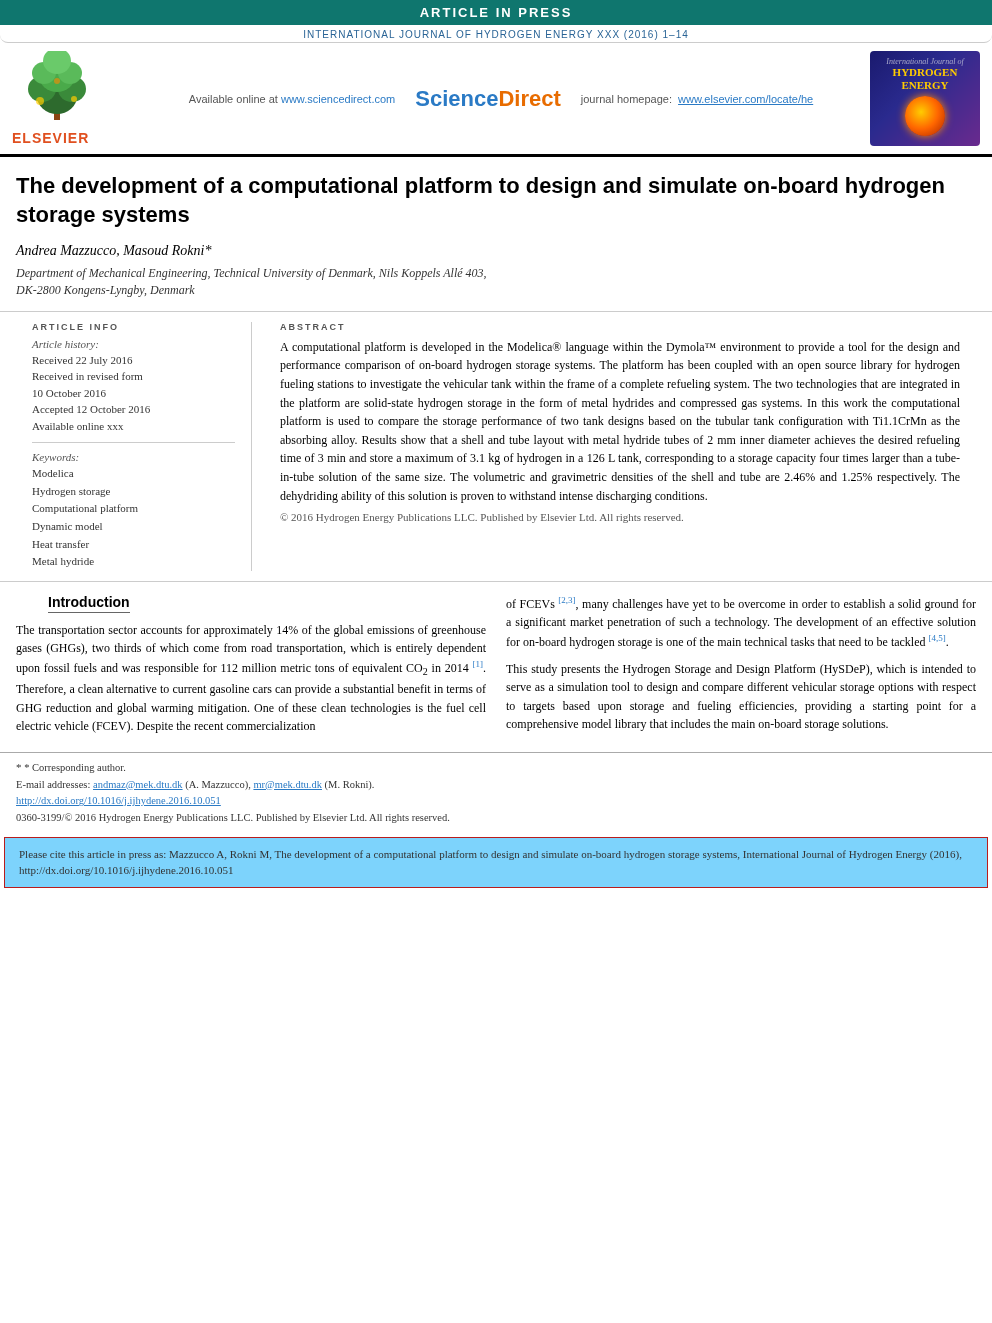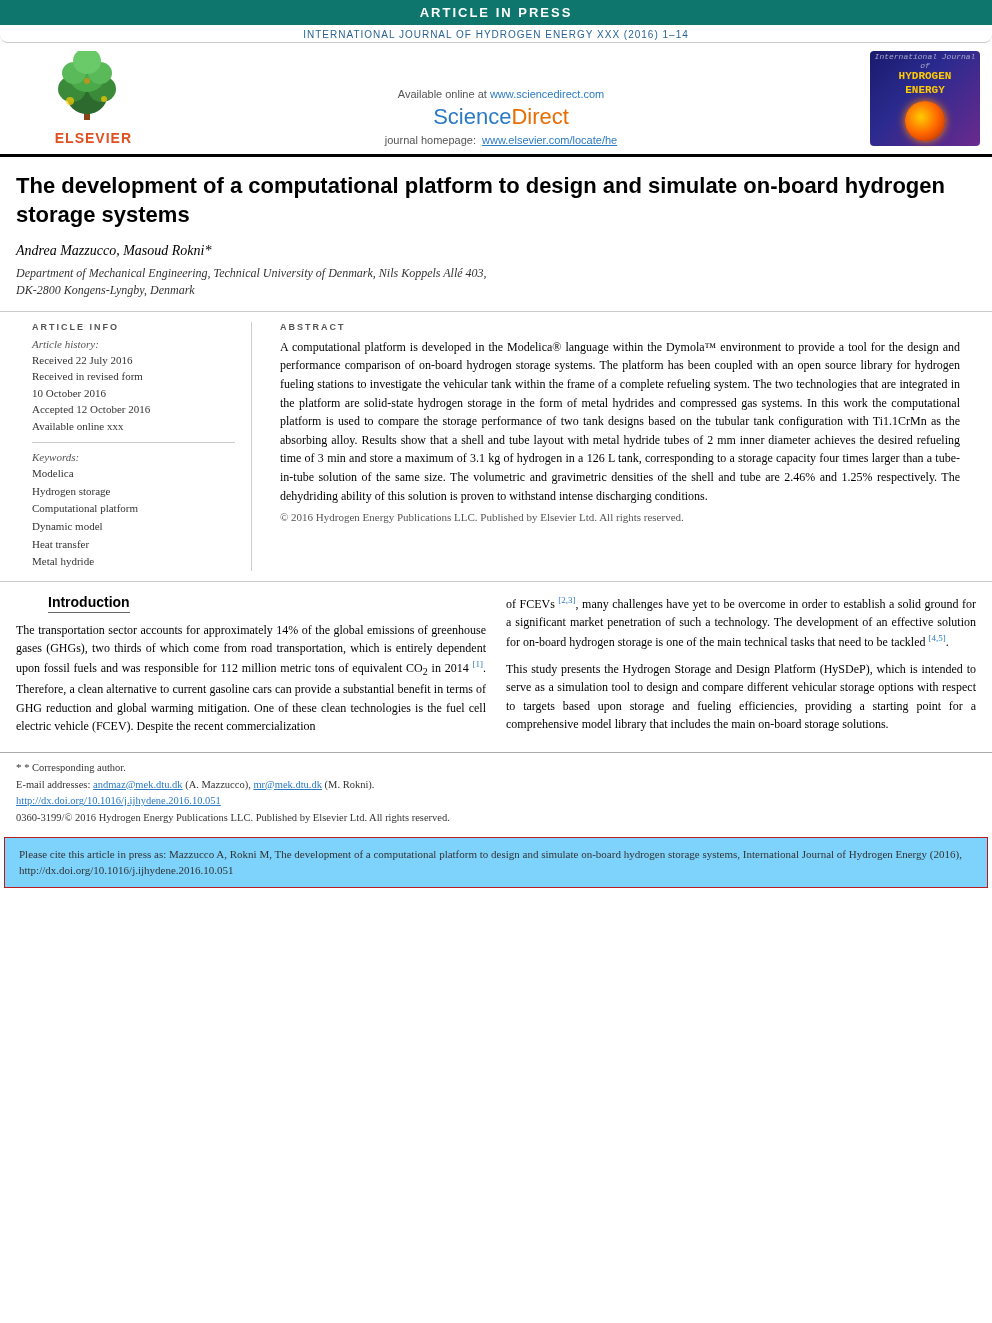--- a/index.html
+++ b/index.html
@@ -43,57 +43,57 @@
       border-bottom: 3px solid #000;
       padding: 8px 12px;
       gap: 12px;
     }
 
     .elsevier-logo {
       width: 120px;
       flex-shrink: 0;
       display: flex;
       flex-direction: column;
-      align-items: flex-end;
+      align-items: flex-start;
       justify-content: center;
     }
 
     .elsevier-text {
       font-family: Arial, sans-serif;
       font-size: 14px;
       color: #e05020;
       font-weight: bold;
       letter-spacing: 1px;
       margin-top: 4px;
     }
 
     .header-center {
       flex: 1;
       display: flex;
-      flex-direction: column;
+      flex-direction: row;
       align-items: center;
-      justify-content: flex-end;
-      gap: 4px;
+      justify-content: center;
+      gap: 20px;
     }
 
     .available-online {
       font-family: Arial, sans-serif;
       font-size: 11px;
       color: #555;
     }
 
     .sciencedirect-link {
       color: #2a7ac5;
       text-decoration: none;
     }
 
     .sciencedirect-title {
       font-family: Arial, sans-serif;
       font-size: 22px;
-      font-weight: normal;
+      font-weight: bold;
       color: #e86c00;
     }
     .sciencedirect-title span.sd-blue {
       color: #2a7ac5;
     }
 
     .journal-homepage {
       font-family: Arial, sans-serif;
       font-size: 11px;
       color: #555;
@@ -106,21 +106,21 @@
     .hydrogen-energy-badge {
       width: 110px;
       flex-shrink: 0;
       background: linear-gradient(135deg, #1a1a6e 0%, #2a2a8e 40%, #6a2a8e 100%);
       border-radius: 4px;
       display: flex;
       flex-direction: column;
       align-items: center;
       justify-content: center;
       color: #fff;
-      font-family: Liberation Mono, monospace;
+      font-family: Liberation Serif, serif;
     }
 
     .badge-top {
       font-size: 8px;
       font-style: italic;
       color: #aac;
       text-align: center;
     }
 
     .badge-title {

